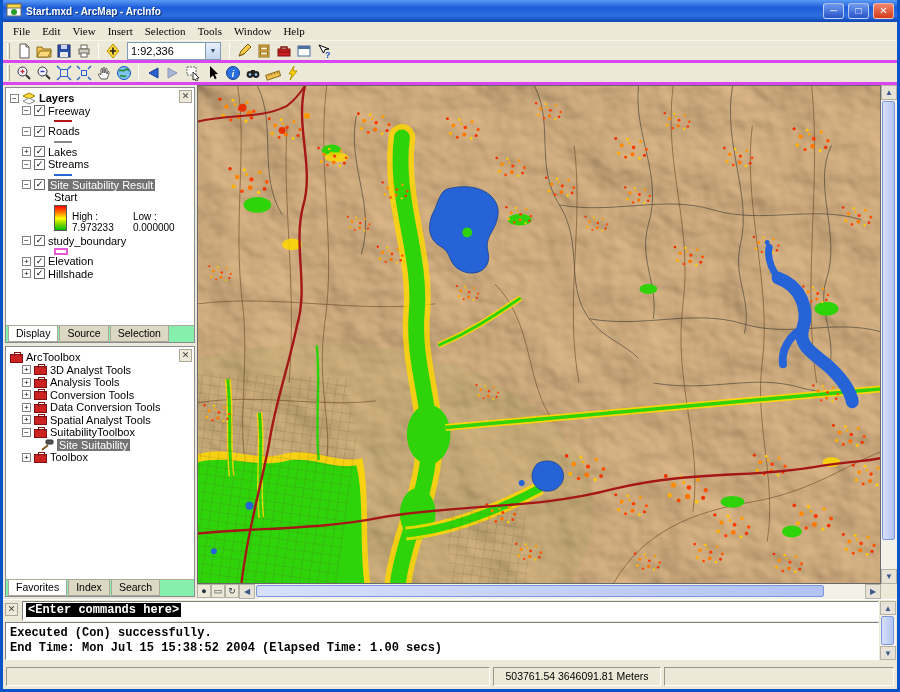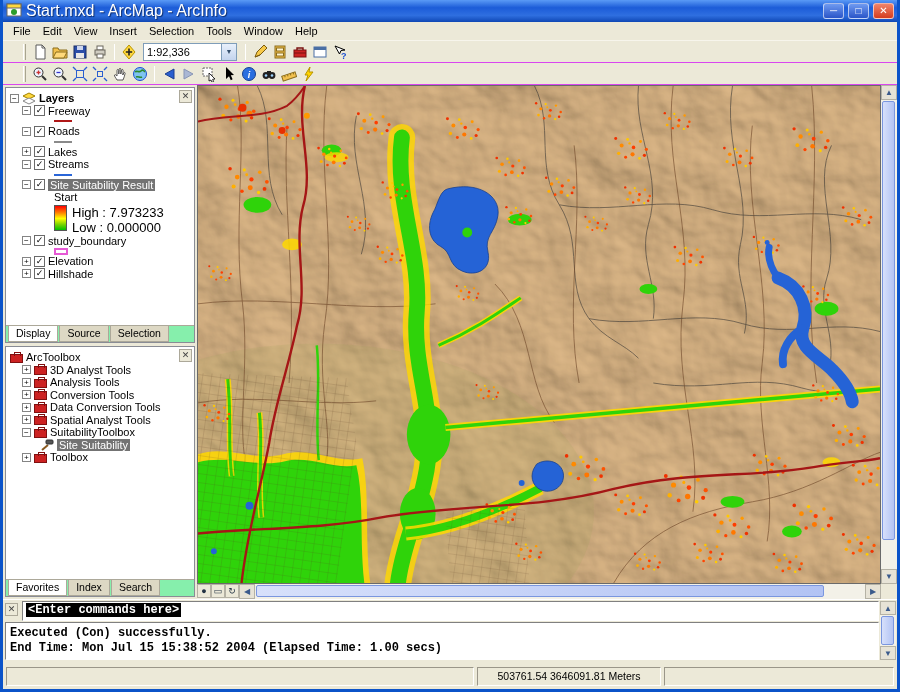--- a/index.html
+++ b/index.html
@@ -4,29 +4,29 @@
 <style>
   * { box-sizing:border-box; margin:0; padding:0; }
   html,body { width:900px; height:692px; }
   body { font:11px "Liberation Sans",sans-serif; color:#000; background:#ece9d8; }
   .app { width:900px; height:692px; display:flex; flex-direction:column;
          border-left:3px solid #0b53c9; border-right:3px solid #0b53c9; border-bottom:3px solid #0b53c9; }
 
   
   .titlebar { height:22px; flex:none; display:flex; align-items:center; gap:4px; padding:0 3px;
               background:linear-gradient(180deg,#5a9af6 0%,#1c5cd8 35%,#2f6fe0 70%,#0f47b4 100%); }
-  .title-text { flex:1; color:#fff; font-weight:normal; font-size:16px; text-shadow:1px 1px 1px #0a2a6a; white-space:nowrap; overflow:hidden; }
+  .title-text { flex:1; color:#fff; font-weight:bold; font-size:10px; text-shadow:1px 1px 1px #0a2a6a; white-space:nowrap; overflow:hidden; }
   .winbtn { width:21px; height:16px; border-radius:3px; border:1px solid rgba(255,255,255,.6); color:#fff;
             font-size:10px; line-height:13px; text-align:center; background:linear-gradient(180deg,#6f9af0,#2a55c8); flex:none; }
   .winbtn.close { background:linear-gradient(180deg,#f0846a,#d53c1e); }
 
   
   .menubar { height:19px; flex:none; display:flex; align-items:center; padding-left:4px; background:#ece9d8; border-bottom:1px solid #f7f5ec; }
-  .menu-item { padding:2px 6px; }
-  .toolbar { height:22px; flex:none; display:flex; align-items:center; background:#ece9d8; border-bottom:1px solid #d946ef; padding-left:18px; }
+  .menu-item { padding:2px 6px;font-family:Liberation Serif, serif; }
+  .toolbar { height:22px; flex:none; display:flex; align-items:center; background:#ece9d8; border-bottom:3px solid #d946ef; padding-left:2px; }
   .tgrip { width:3px; height:16px; border-left:1px solid #fff; border-right:1px solid #a8a490; margin:0 4px 0 2px; flex:none; }
   .tbtn { width:20px; height:20px; display:flex; align-items:center; justify-content:center; flex:none; }
   .tbtn svg { display:block; }
   .tsep { width:1px; height:16px; background:#a8a490; border-right:1px solid #fff; margin:0 4px; flex:none; }
   .scale-combo { display:flex; width:94px; height:18px; border:1px solid #7f9db9; background:#fff; align-items:center; margin:0 4px; flex:none; }
   .scale-value { flex:1; padding-left:3px; font-size:11px; }
   .scale-dd { width:15px; height:16px; background:linear-gradient(180deg,#e8f0fb,#c4d4ee); border-left:1px solid #7f9db9;
               font-size:7px; color:#35506e; display:flex; align-items:center; justify-content:center; }
 
   
@@ -43,21 +43,21 @@
   .cb  { width:11px; height:11px; border:1px solid #6a6a6a; background:#fff; font-size:9px; line-height:9px; text-align:center; flex:none; }
   .sel { background:#737373; color:#fff; padding:0 2px; }
   .symrow { padding-left:46px; height:8px; display:flex; align-items:center; }
   .sym-freeway { width:18px; height:2px; background:#b01818; }
   .sym-roads { width:18px; height:2px; background:#8a8a8a; }
   .sym-streams { width:18px; height:2px; background:#2a66d8; }
   .sym-boundary { width:14px; height:7px; border:2px solid #e659d5; background:#fff; }
   .legendrow { display:flex; gap:5px; padding-left:46px; margin:1px 0 2px; }
   .ramp { width:13px; height:26px; border:1px solid #555; flex:none;
           background:linear-gradient(180deg,#ff0000 0%,#ff8000 28%,#ffff00 52%,#7ed400 76%,#00c000 100%); }
-  .ramp-labels { display:flex; flex-direction:column; justify-content:space-between; height:28px; font-size:13px; }
+  .ramp-labels { display:flex; flex-direction:row; justify-content:space-between; height:28px; font-size:10px;align-items:flex-end; }
   .tabs { height:17px; flex:none; display:flex; align-items:flex-start; gap:1px; background:#86efac; border-top:1px solid #aca899; padding:0 0 0 2px; }
   .tab { padding:1px 7px 2px; border:1px solid #aca899; border-top:none; background:#ddd8c4; font-size:10.5px; }
   .tab.active { background:#fff; }
   .tbox-icon { width:13px; height:9px; background:#cc2222; border:1px solid #801010; position:relative; flex:none; margin-top:2px; }
   .tbox-icon::before { content:""; position:absolute; left:3px; top:-3px; width:5px; height:3px; border:1px solid #801010; border-bottom:none; }
   .tool-icon svg, .layers-icon svg, .hammer-icon svg { display:block; }
 
   
   .map-wrap { flex:1; position:relative; background:#ece9d8; min-width:0; }
   .map-canvas { position:absolute; left:0; top:0; width:calc(100% - 16px); height:calc(100% - 15px); border:1px solid #6a6a6a; }
@@ -84,21 +84,21 @@
   .cmd-output { grid-column:1 / span 2; grid-row:2; background:#fff; border:1px solid; border-color:#808080 #fff #fff #808080;
                 font:bold 12px/15px "Liberation Mono",monospace; padding:3px 4px; overflow:hidden; white-space:pre; }
   .cmd-scroll { grid-column:3; grid-row:1 / span 2; display:flex; flex-direction:column; background:#f3f1e8; }
   .cmd-scroll .sarrow { width:16px; height:14px; }
   .cmd-scroll .sthumb { margin:1px; width:13px; flex:1; }
 
   
   .statusbar { height:28px; flex:none; display:flex; gap:3px; padding:6px 3px 3px; align-items:stretch; background:#ece9d8; }
   .sb-panel { border:1px solid; border-color:#9a9689 #fff #fff #9a9689; background:#ece9d8; font-size:10.5px; line-height:16px; }
   .sb-1 { flex:1; }
-  .sb-coords { width:184px; text-align:center; flex:none; }
+  .sb-coords { width:168px; text-align:center; flex:none; }
   .sb-3 { width:230px; flex:none; }
 </style>
 </head>
 <body>
 
 <div class="app">
 
   <div class="titlebar">
     <span>
       <svg width="16" height="16">

